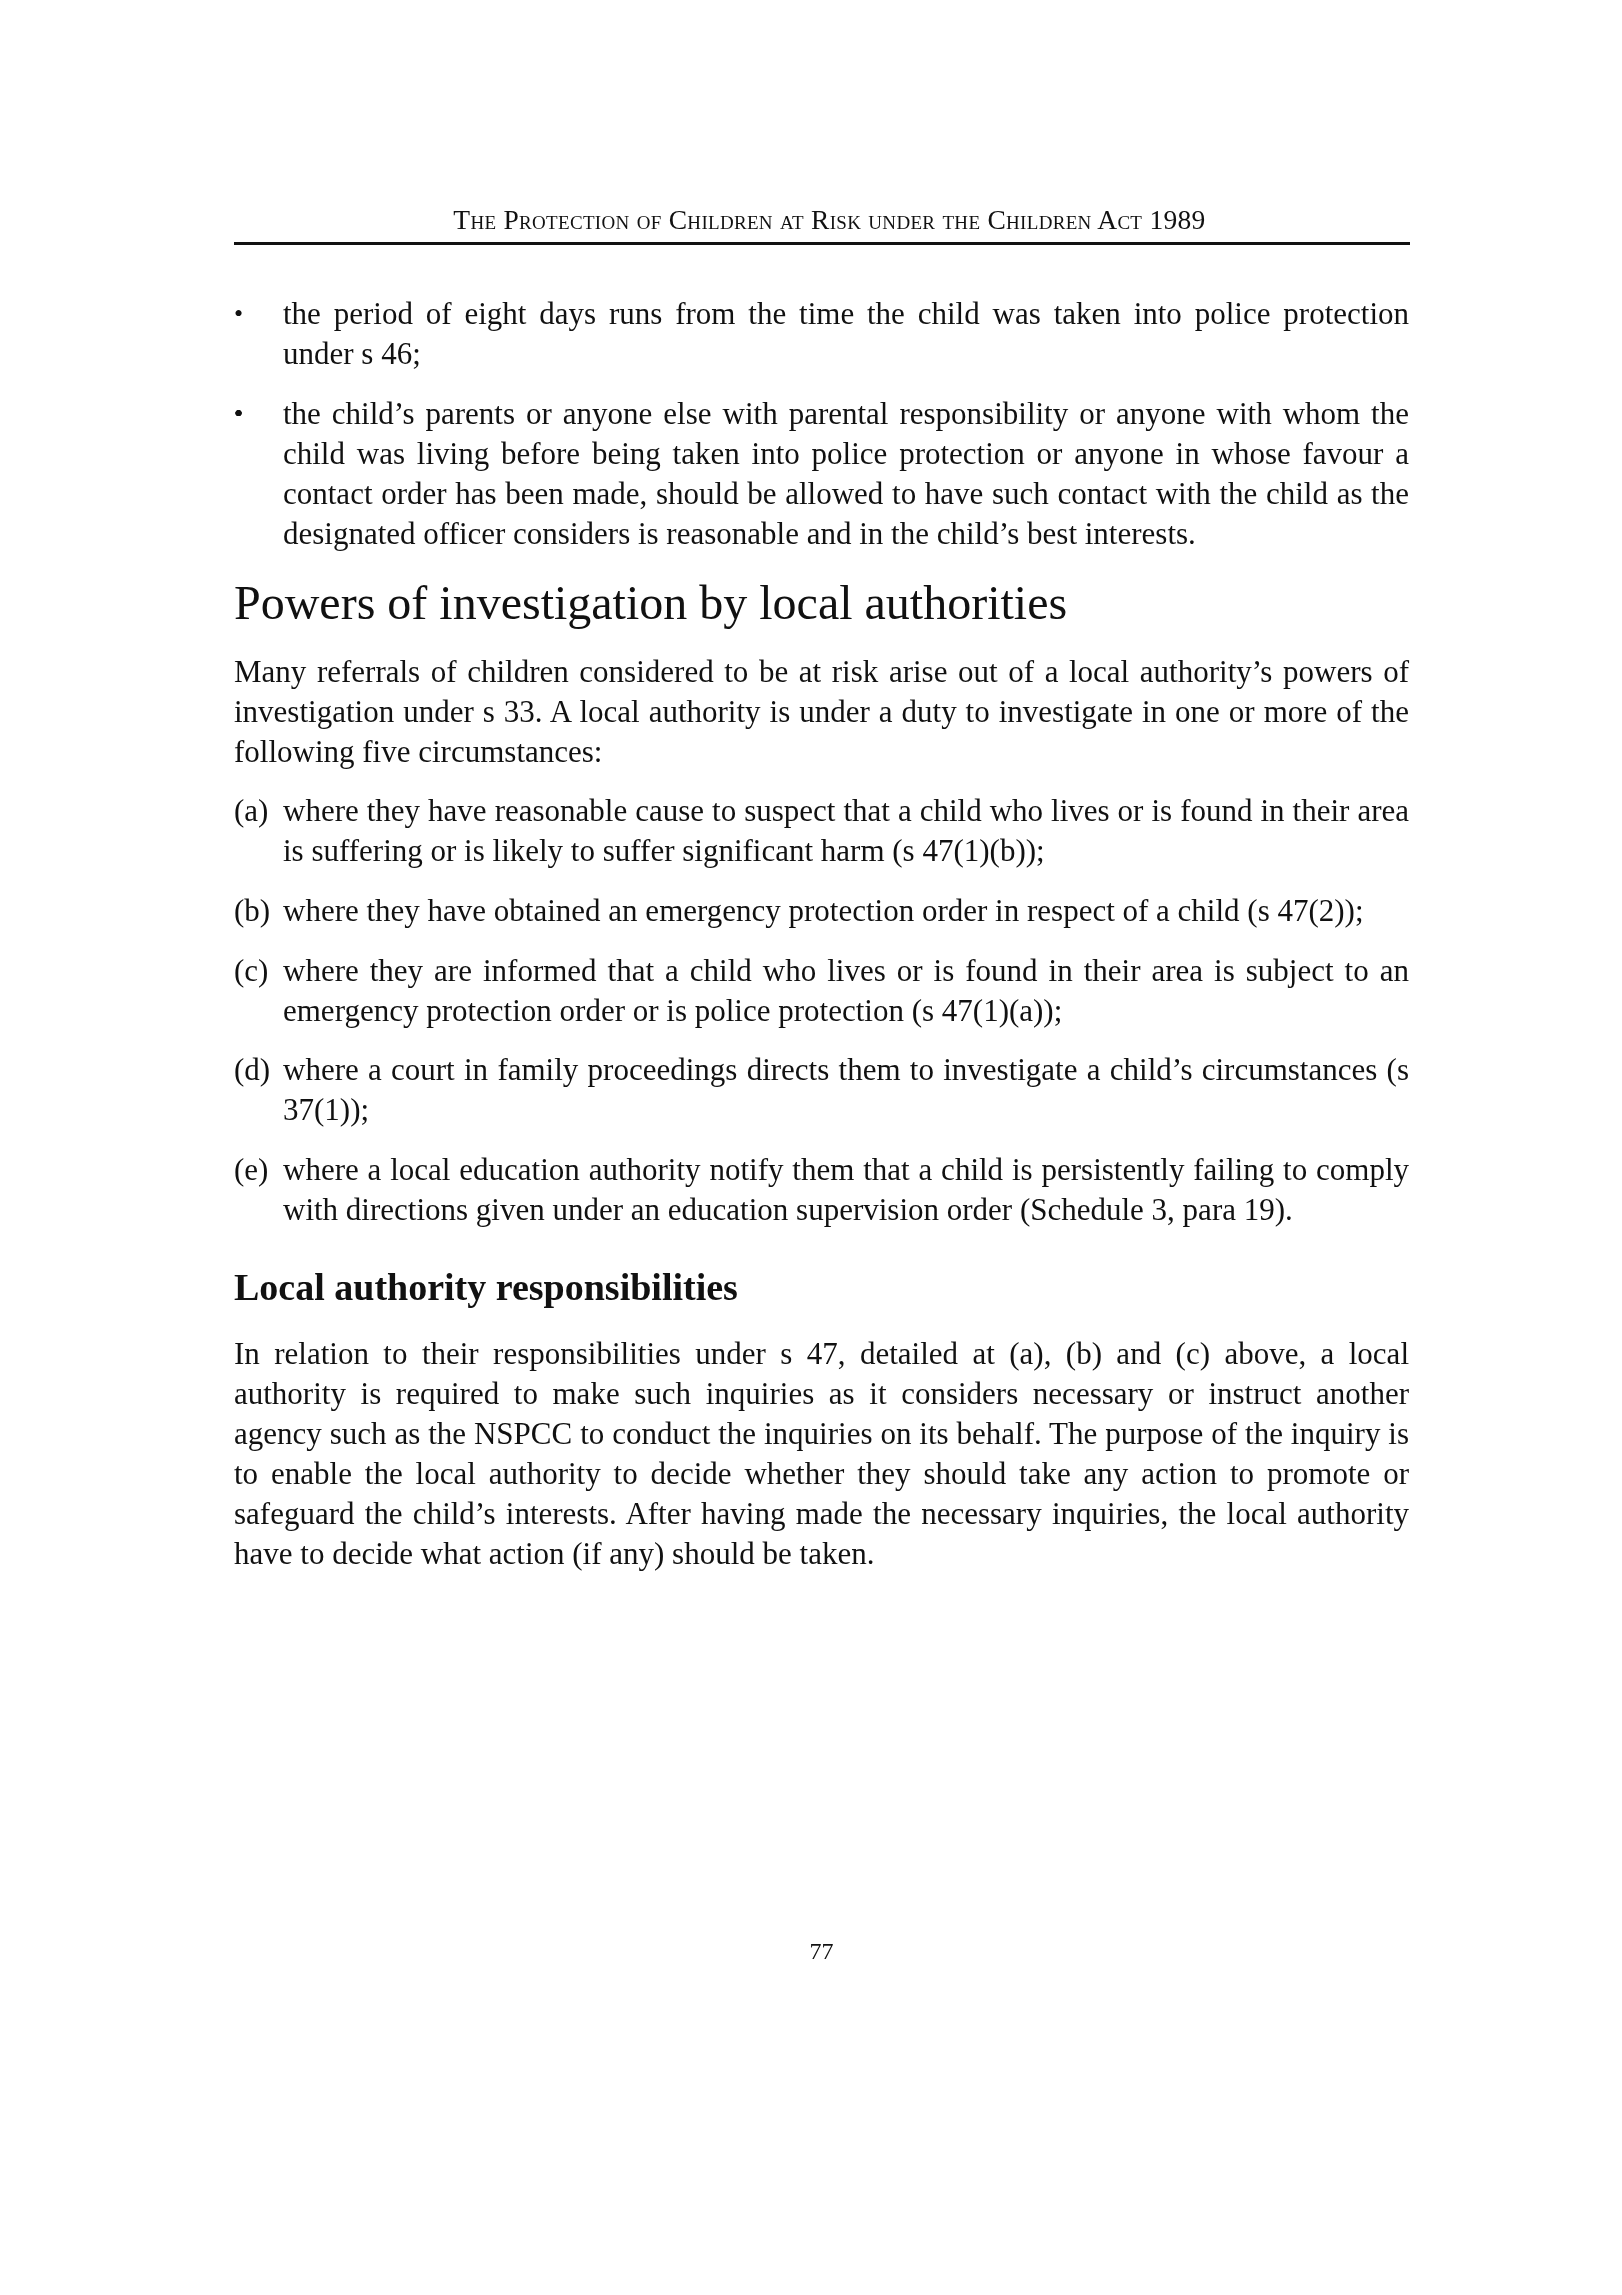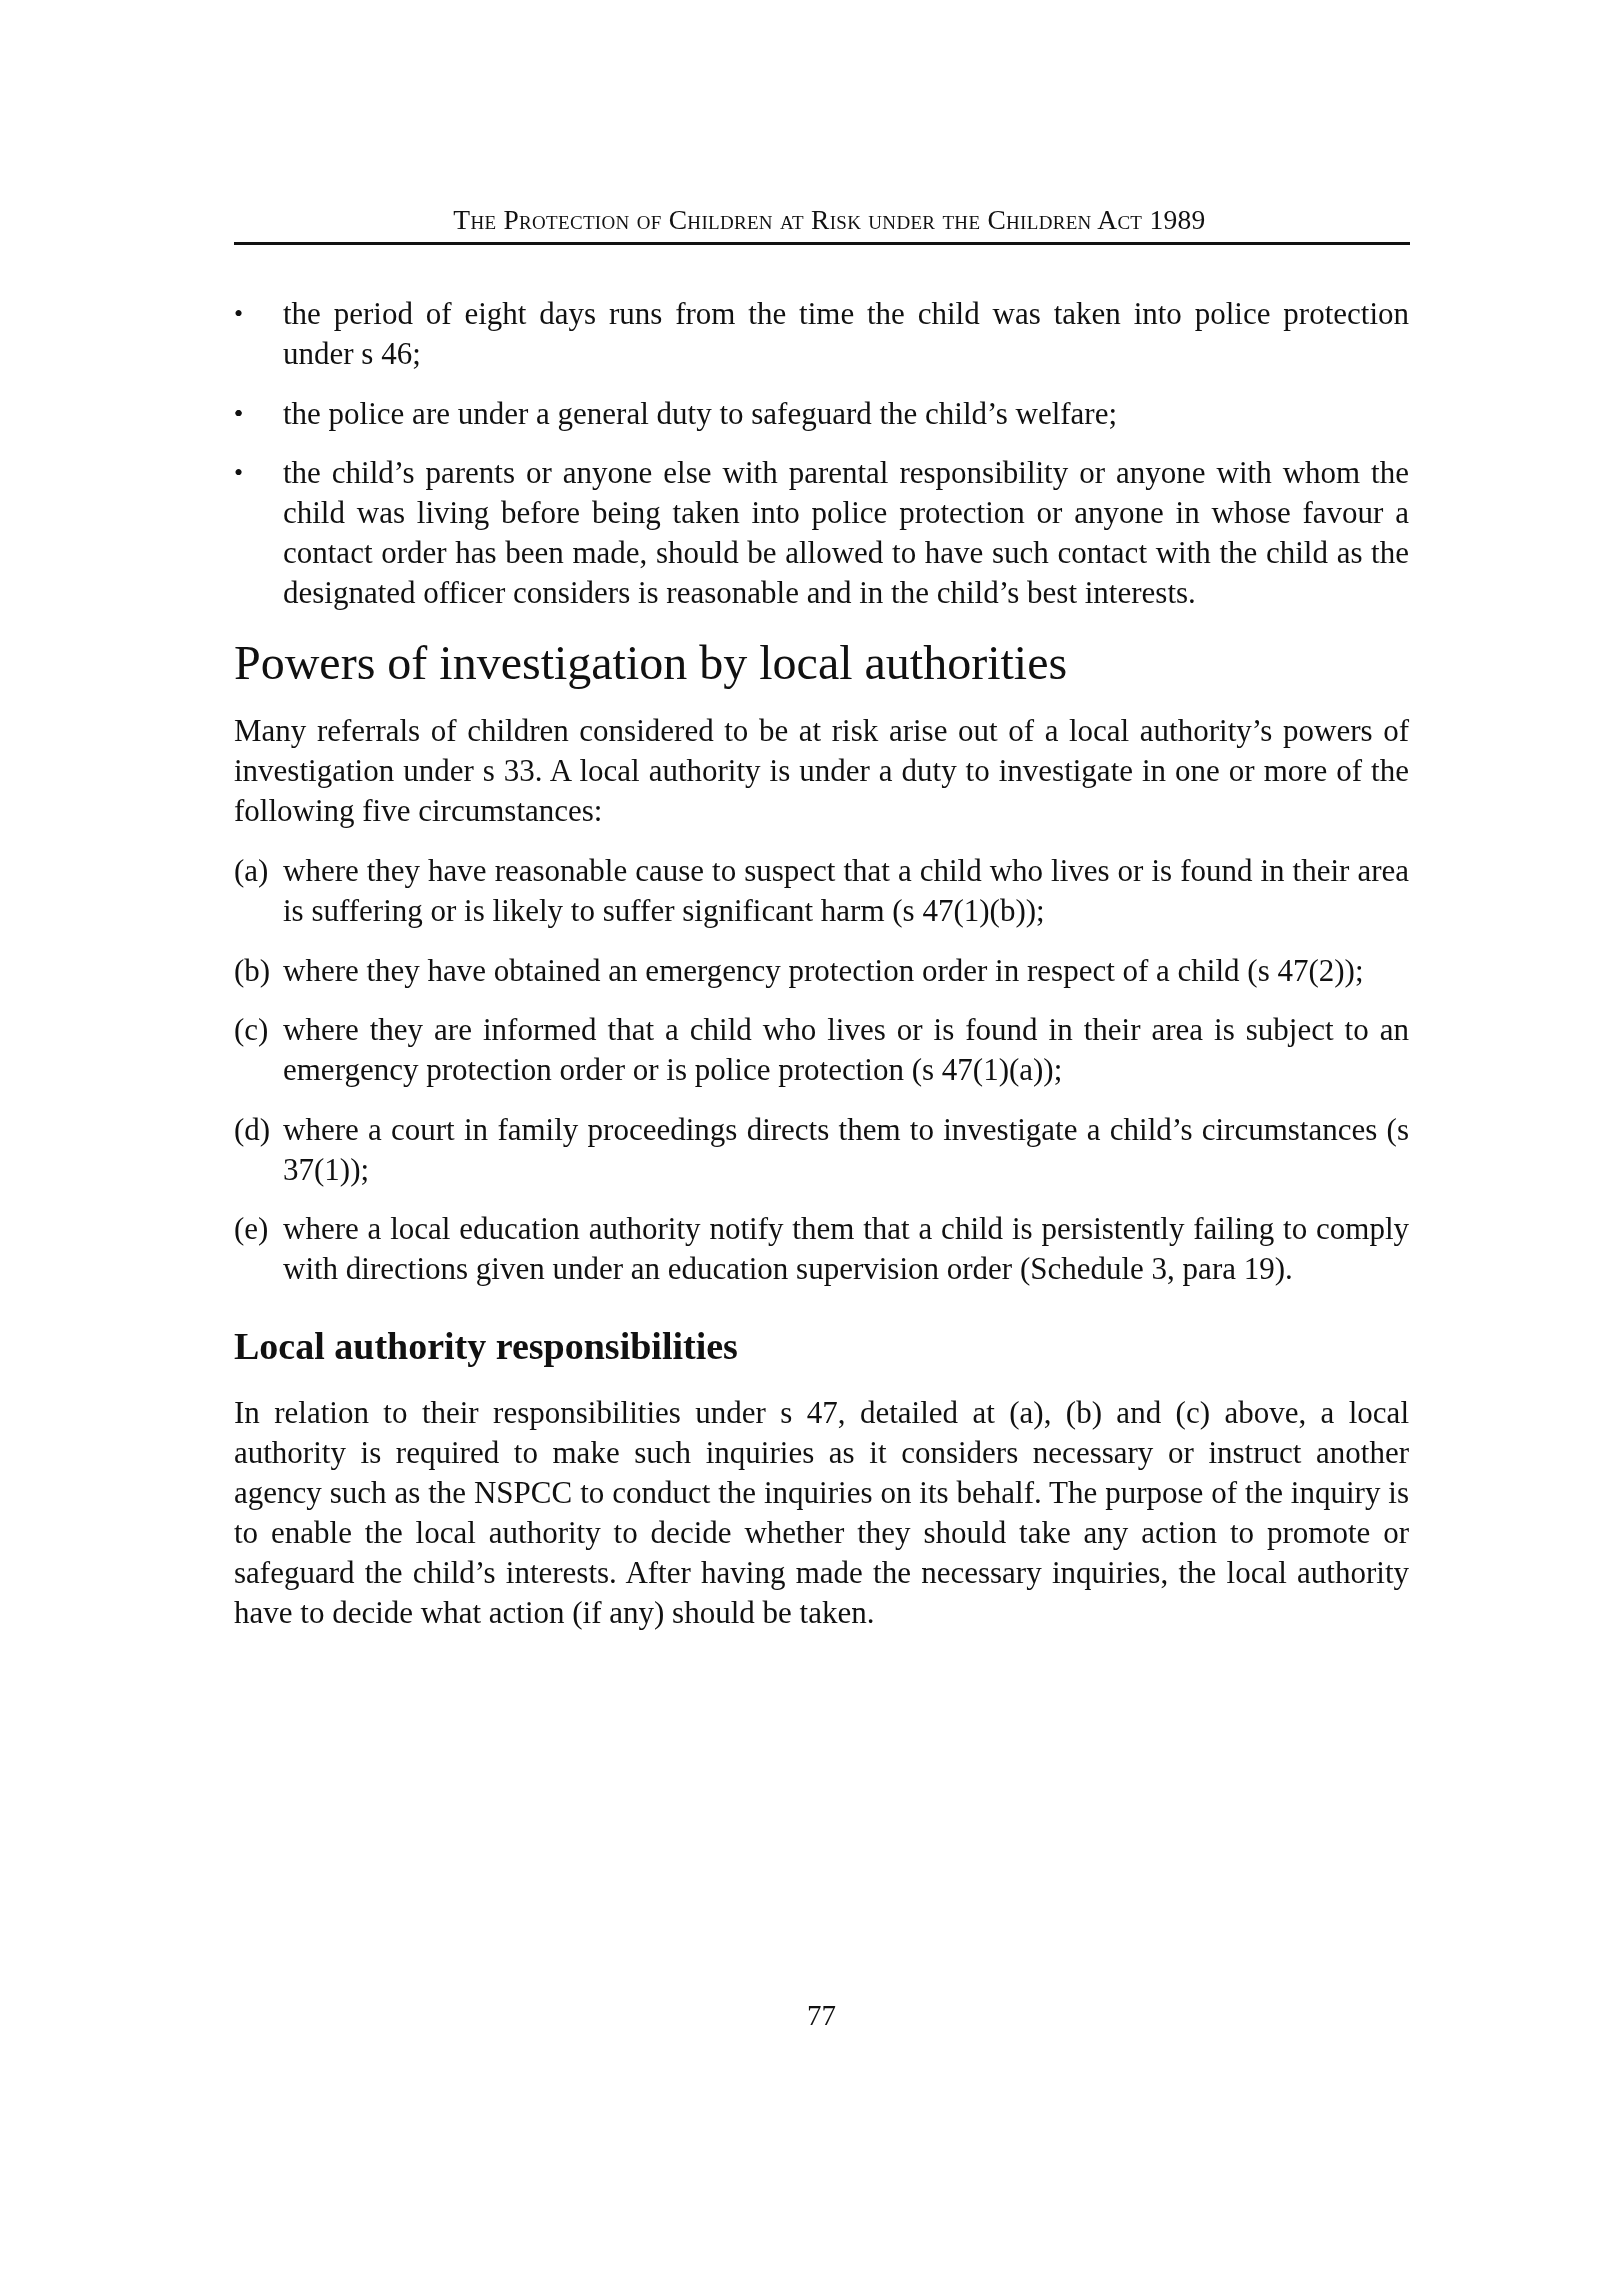--- a/index.html
+++ b/index.html
@@ -88,25 +88,25 @@
       margin-bottom: 19.6px;
       text-align: justify;
     }
     .lettered li .marker {
       position: absolute;
       left: 0;
       top: 0;
     }
     .page-number {
       position: absolute;
-      top: 1999px;
+      top: 1938px;
       left: 0;
       width: 1175px;
       text-align: center;
-      font-size: 29px;
+      font-size: 24px;
     }
   </style>
 </head>
 <body>
 
 <div class="page">
 
   <div class="running-head">The Protection of Children at Risk under the Children Act 1989</div>
   <div class="rule"></div>
 
@@ -115,21 +115,20 @@
     <ul class="bullets">
       <li>
         <span class="bullet-glyph">•</span>
         <span>the period of eight days runs from the time the child was taken into police protection under s 46;</span>
       </li>
       <li>
         <span class="bullet-glyph">•</span>
       </li>
       <li>
         <span class="bullet-glyph">•</span>
-        <span>the police are under a general duty to safeguard the child’s welfare;</span>
       </li>
       <li>
         <span class="bullet-glyph">•</span>
         <span>the child’s parents or anyone else with parental responsibility or anyone with whom the child was living before being taken into police protection or anyone in whose favour a contact order has been made, should be allowed to have such contact with the child as the designated officer considers is reasonable and in the child’s best interests.</span>
       </li>
     </ul>
 
     <h2 class="section-heading">Powers of investigation by local authorities</h2>
 
     <p class="para">Many referrals of children considered to be at risk arise out of a local authority’s powers of investigation under s 33. A local authority is under a duty to investigate in one or more of the following five circumstances:</p>

